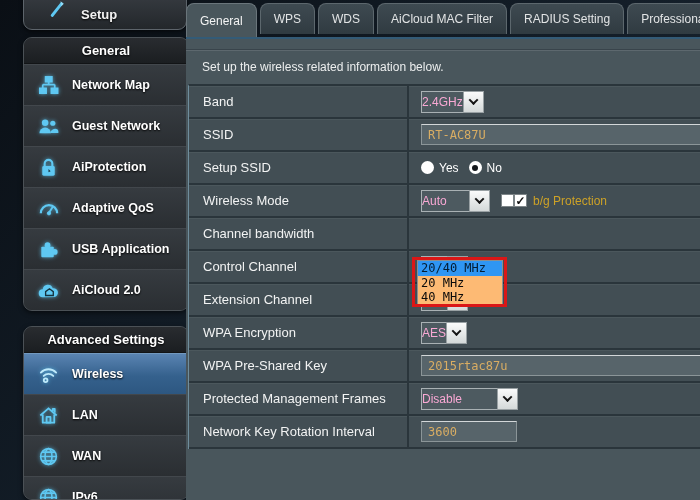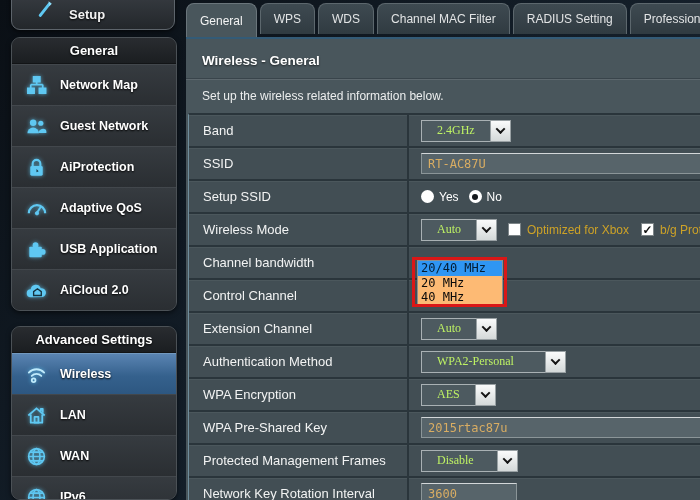--- a/index.html
+++ b/index.html
@@ -3,21 +3,21 @@
 <meta charset="utf-8">
 <style>
   * { box-sizing: border-box; margin: 0; padding: 0; }
   html,body { width:700px; height:500px; overflow:hidden; }
   body {
     position:relative;
     font-family:"Liberation Sans", sans-serif;
     background:linear-gradient(135deg,#0a0f15 0%,#121c26 45%,#1b2835 100%);
   }
   
-  .sidebar { position:absolute; left:4px; top:0; width:181px; height:400px; }
+  .sidebar { position:absolute; left:16px; top:0; width:181px; height:400px; }
   .setup-btn {
     position:absolute; left:7px; top:-16px; width:164px; height:46px;
     background:linear-gradient(#3c4147,#23272b);
     border:1px solid #5d646b; border-radius:9px;
     display:flex; align-items:flex-end; padding:0 0 7px 24px; gap:13px;
     box-shadow:0 2px 4px rgba(0,0,0,.6);
   }
   .setup-btn .lbl { color:#f2f2f2; font-weight:bold; font-size:13px; text-shadow:0 1px 2px #000; }
   .menu-group {
     position:absolute; left:7px; width:166px;
@@ -72,22 +72,22 @@
   .fcell-l {
     width:220px; flex:none; display:flex; align-items:center; padding-left:14px;
     color:#f2f3f3; font-size:13px; border-right:2px solid #2a353b;
     box-shadow:inset 0 1px 0 rgba(255,255,255,.05);
   }
   .fcell-v { flex:1; display:flex; align-items:center; padding-left:12px; box-shadow:inset 0 1px 0 rgba(255,255,255,.05); overflow:visible; }
   
   .sel { display:inline-flex; height:22px; cursor:pointer; }
   .sel .sval {
     background:#4d5a60; border:1px solid #a9b1b4; border-right:none;
-    color:#bef264; font-family:Liberation Serif, serif; font-size:12px;
-    display:flex; align-items:center; padding:0 15px;
+    color:#f9a8d4; font-family:Liberation Sans, sans-serif; font-size:12px;
+    display:flex; align-items:center; padding:0 0;
   }
   .sel .sbtn {
     width:21px; background:linear-gradient(#fafbfb,#d4d9d9);
     border:1px solid #99a1a4; display:flex; align-items:center; justify-content:center;
   }
   .chev { width:7px; height:7px; border-right:2px solid #151515; border-bottom:2px solid #151515; transform:rotate(45deg) translate(-1px,-1px); }
   .txt {
     height:21px; background:#57646a;
     border:1px solid #8b9598; border-top-color:#d3d7d9;
     color:#d9ad63; font-family:"DejaVu Sans Mono", monospace; font-size:12px;
@@ -256,32 +256,31 @@
     <div class="tab active">
         <span>General</span>
       </div>
     <div class="tab">
         <span>WPS</span>
       </div>
     <div class="tab">
         <span>WDS</span>
       </div>
     <div class="tab">
-        <span>Channel MAC Filter</span>
+        <span>AiCloud MAC Filter</span>
       </div>
     <div class="tab">
         <span>RADIUS Setting</span>
       </div>
     <div class="tab">
         <span>Professional</span>
       </div>
   </div>
 
   <div class="panel">
-    <div class="panel-title">Wireless - General</div>
     <div class="title-divider"></div>
     <div class="panel-desc">Set up the wireless related information below.</div>
 
     <div class="ftable">
 
       <div class="frow">
         <div class="fcell-l">Band</div>
         <div class="fcell-v">
           <div class="sel">
             <span class="sval">2.4GHz</span>
@@ -312,21 +311,20 @@
       <div class="frow">
         <div class="fcell-l">Wireless Mode</div>
         <div class="fcell-v">
           <div class="sel">
             <span class="sval" style="min-width:48px">Auto</span>
             <span class="sbtn">
                 <span class="chev"></span>
               </span>
           </div>
           <span class="cbox" style="margin-left:11px"></span>
-          <span class="clabel">Optimized for Xbox</span>
           <span class="cbox">✓</span>
           <span class="clabel">b/g Protection</span>
         </div>
       </div>
 
       <div class="frow">
         <div class="fcell-l">Channel bandwidth</div>
         <div class="fcell-v"></div>
       </div>
 
@@ -347,31 +345,20 @@
         <div class="fcell-v">
           <div class="sel">
             <span class="sval">Auto</span>
             <span class="sbtn">
                 <span class="chev"></span>
               </span>
           </div>
         </div>
       </div>
 
-      <div class="frow">
-        <div class="fcell-l">Authentication Method</div>
-        <div class="fcell-v">
-          <div class="sel">
-            <span class="sval" style="min-width:124px">WPA2-Personal</span>
-            <span class="sbtn">
-                <span class="chev"></span>
-              </span>
-          </div>
-        </div>
-      </div>
 
       <div class="frow">
         <div class="fcell-l">WPA Encryption</div>
         <div class="fcell-v">
           <div class="sel">
             <span class="sval">AES</span>
             <span class="sbtn">
                 <span class="chev"></span>
               </span>
           </div>

